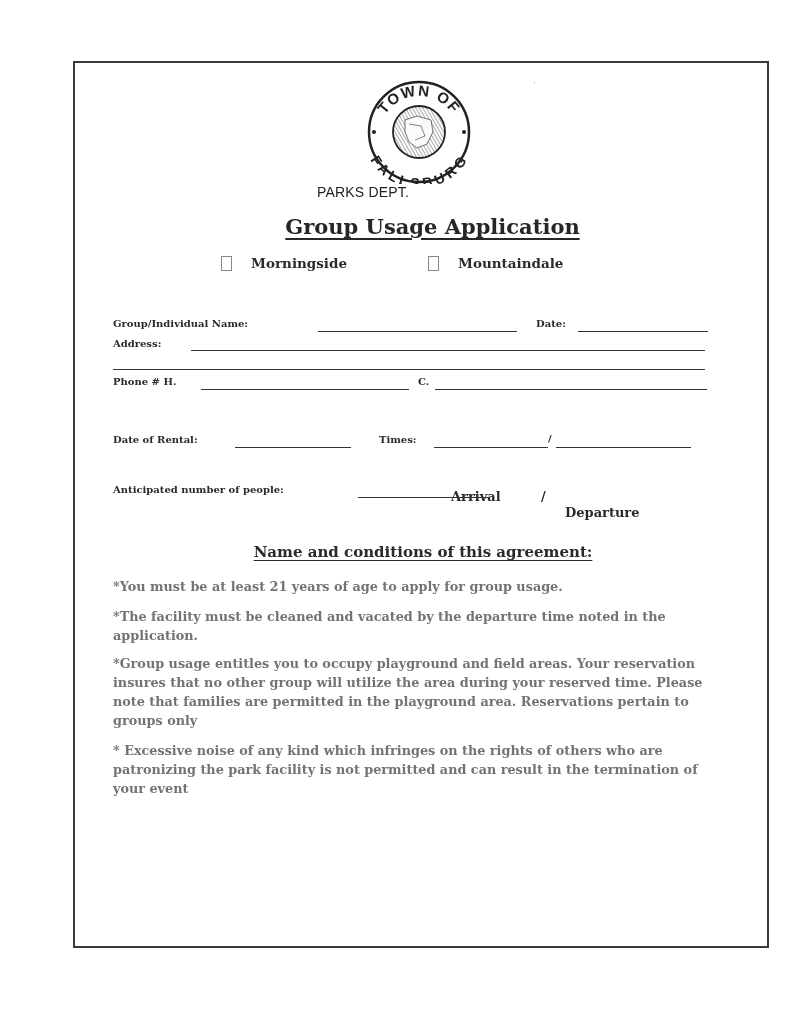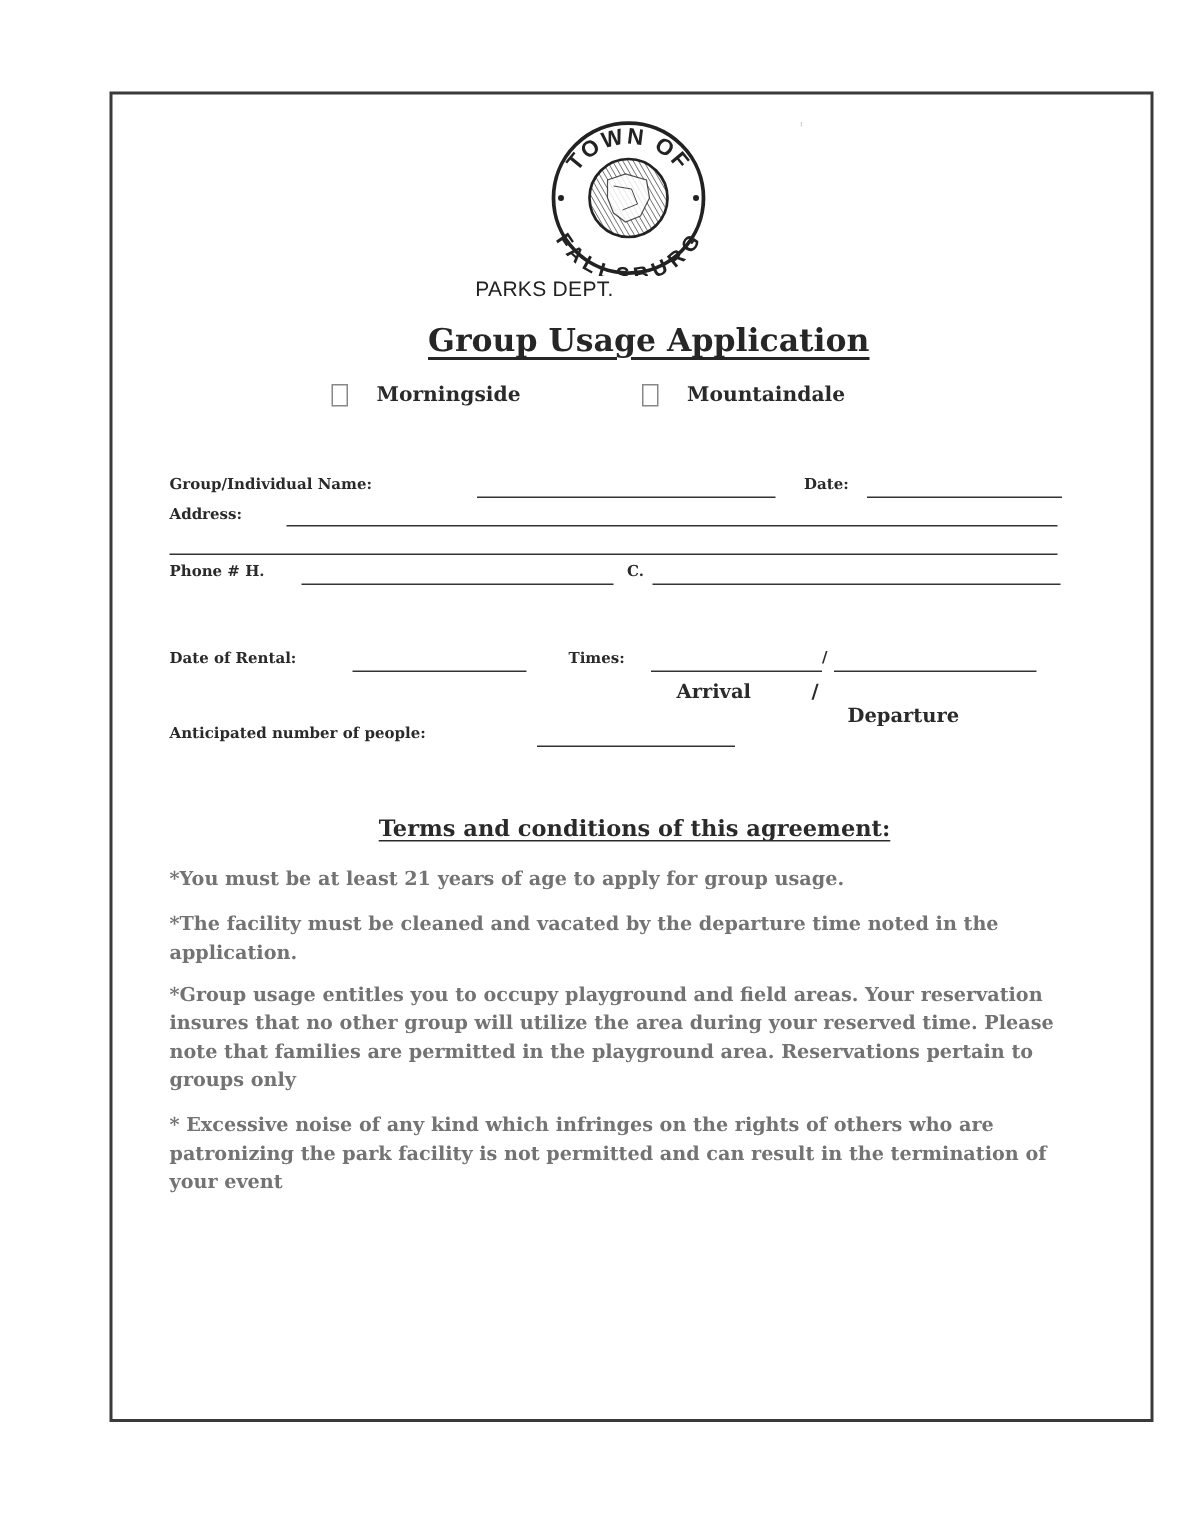--- a/index.html
+++ b/index.html
@@ -83,20 +83,21 @@
       color: #2a2a2a;
     }
     .line {
       position: absolute;
       height: 0;
       border-bottom: 1.6px solid #333;
     }
     .sub {
       font-size: 13px;
       font-weight: bold;
+      margin-top: 35px;
     }
     .terms-title {
       position: absolute;
       left: 0;
       width: 846px;
       top: 543px;
       text-align: center;
       font-size: 15px;
       font-weight: bold;
     }
@@ -185,18 +186,18 @@
 <div class="line" style="left:434px; top:447px; width:114px;"></div>
 <span class="abs lbl" style="left:548px; top:433px;">/</span>
 <div class="line" style="left:556px; top:447px; width:135px;"></div>
 <span class="abs sub" style="left:451px; top:454px;">Arrival</span>
 <span class="abs sub" style="left:541px; top:454px;">/</span>
 <span class="abs sub" style="left:565px; top:470px;">Departure</span>
 
 <span class="abs lbl" style="left:113px; top:484px;">Anticipated number of people:</span>
 <div class="line" style="left:358px; top:497px; width:132px;"></div>
 
-<div class="terms-title"><span>Terms and conditions of this agreement:</span></div>
+<div class="terms-title"><span>Name and conditions of this agreement:</span></div>
 
 <div class="para" style="top:577px;">*You must be at least 21 years of age to apply for group usage.</div>
 <div class="para" style="top:607px;">*The facility must be cleaned and vacated by the departure time noted in the application.</div>
 <div class="para" style="top:654px;">*Group usage entitles you to occupy playground and field areas. Your reservation insures that no other group will utilize the area during your reserved time. Please note that families are permitted in the playground area. Reservations pertain to groups only</div>
 <div class="para" style="top:741px;">* Excessive noise of any kind which infringes on the rights of others who are patronizing the park facility is not permitted and can result in the termination of your event</div>
 
 </body></html>

